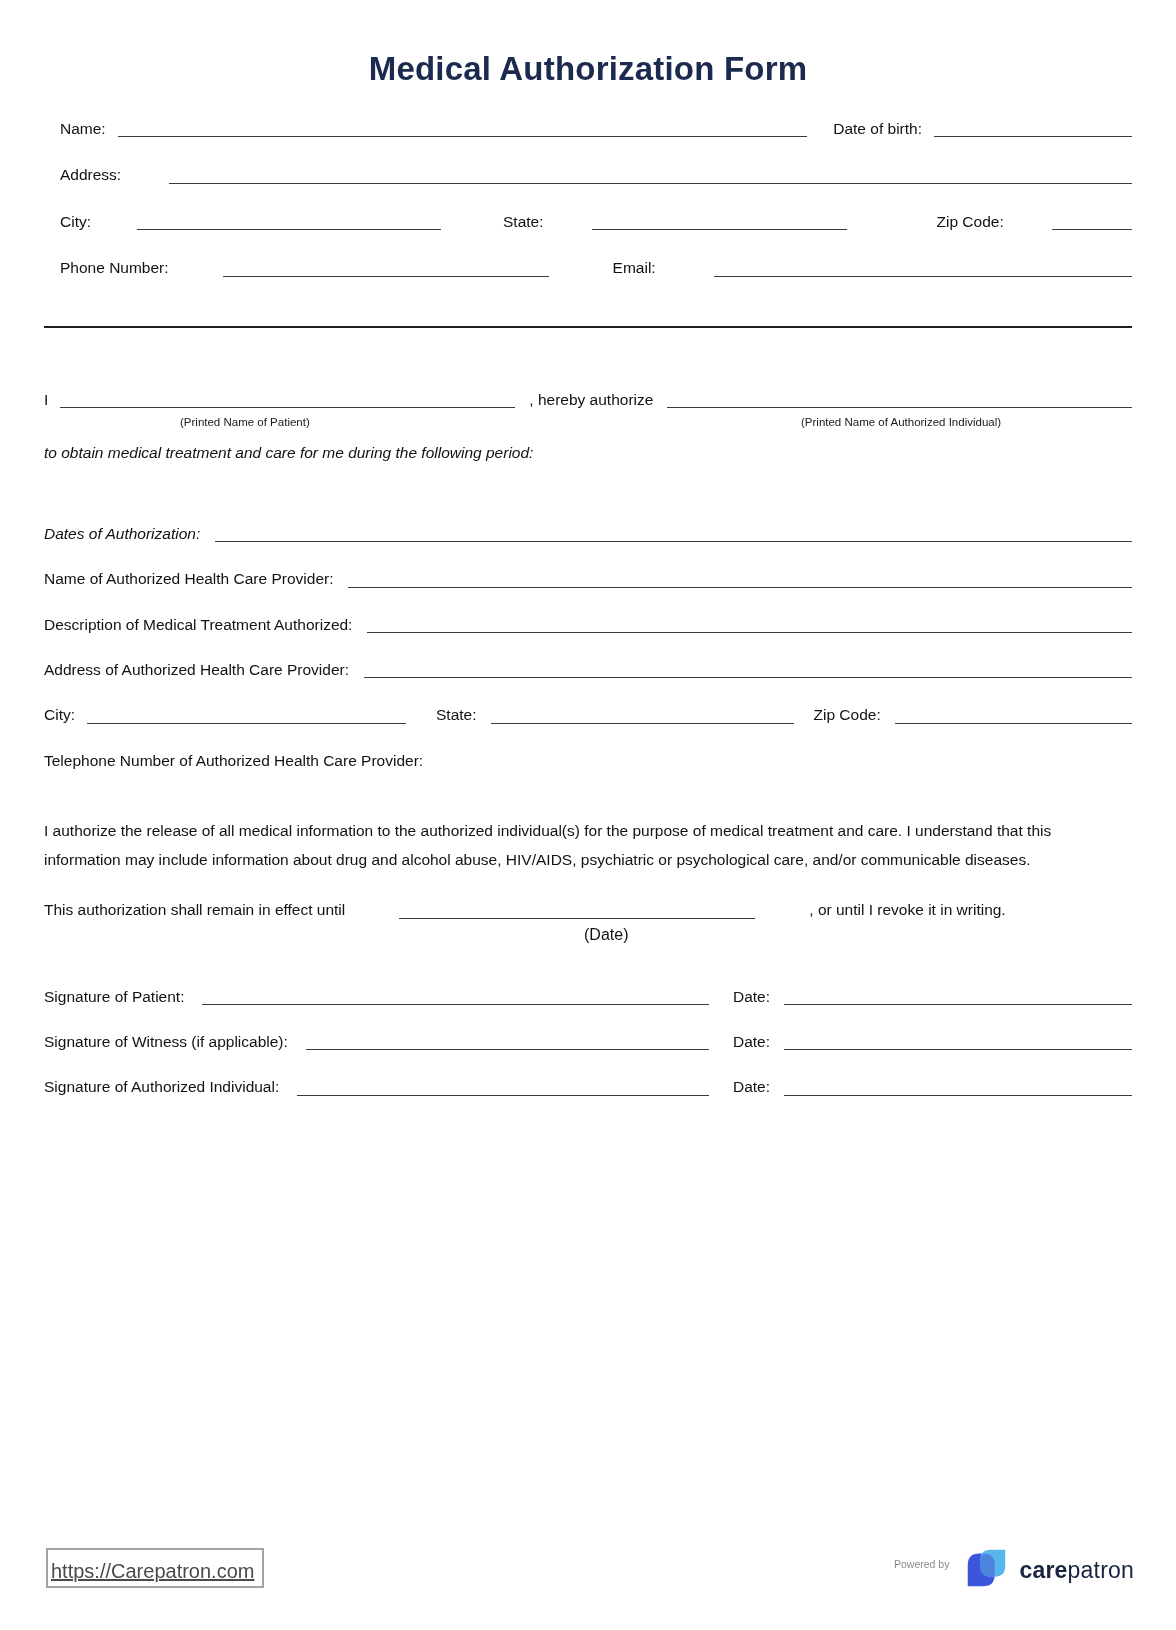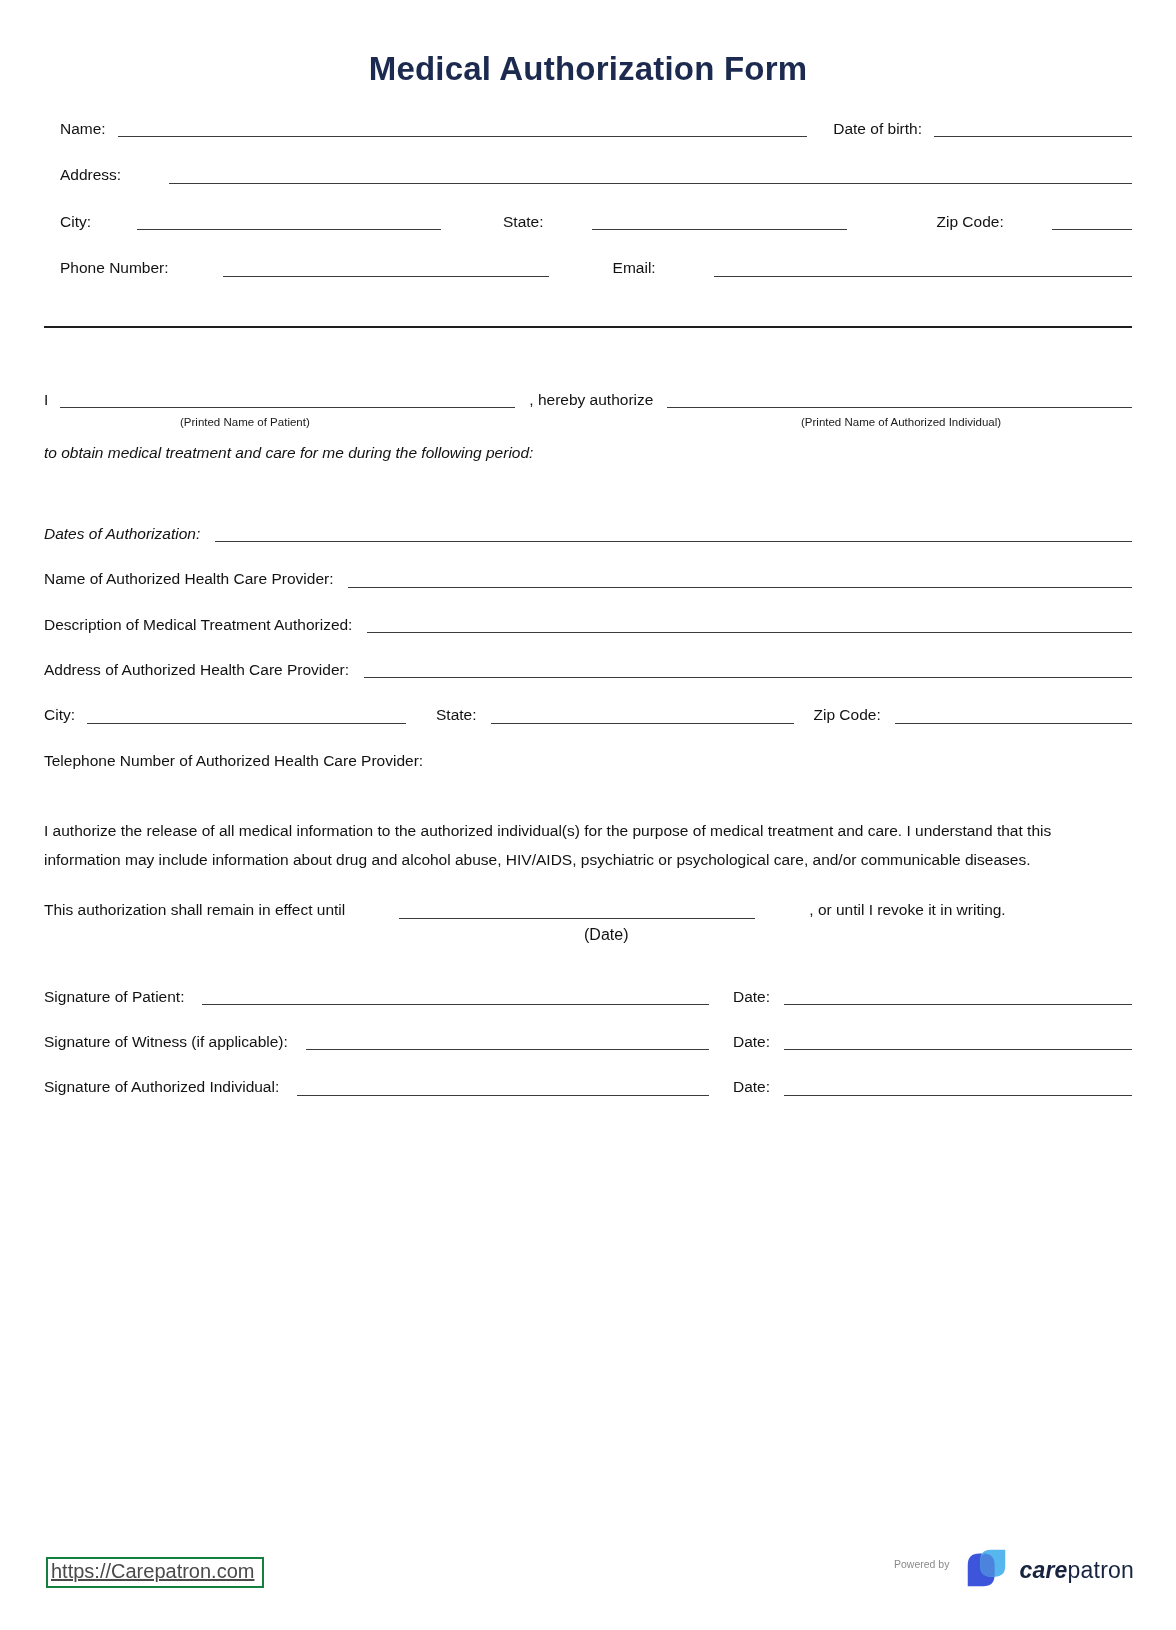--- a/index.html
+++ b/index.html
@@ -69,42 +69,42 @@
   .effect-row { margin-top: 26px; gap: 40px; }
   .date-hint-row { position: relative; height: 15px; margin-top: 6px; font-size: 16px; }
   .date-hint { position: absolute; left: 540px; }
 
   .sig-row1 { margin-top: 46px; }
   .sig-row { margin-top: 26px; }
 
   .footer-link {
     position: absolute;
     left: 46px; bottom: 42px;
-    border: 2px solid #15803d;
-    padding: 1px 8px 3px 3px;
+    border: 2px solid #a3a3a3;
+    padding: 10px 8px 3px 3px;
     font-size: 20px;
     color: #4a4a4a;
     text-decoration: underline;
     cursor: pointer;
   }
   .footer-brand {
     position: absolute;
     right: 42px; bottom: 36px;
     display: flex;
     align-items: center;
   }
   .powered-by {
     font-size: 10.5px;
     color: #8a8a8a;
     margin-right: 12px;
     margin-top: -12px;
   }
   .brand-logo { margin-right: 8px; }
   .brand-text { font-size: 23px; color: #17233f; letter-spacing: 0.2px; }
-  .brand-care { font-weight: bold; font-style: italic; }
+  .brand-care { font-weight: bold; }
   .ml12 { margin-left: 12px; }
   .ml14 { margin-left: 14px; }
   .ml15 { margin-left: 15px; }
   .ml18 { margin-left: 18px; }
   .ml20 { margin-left: 20px; }
   .ml24 { margin-left: 24px; }
   .ml26 { margin-left: 26px; }
   .ml28 { margin-left: 28px; }
   .ml30 { margin-left: 30px; }
   .ml56 { margin-left: 56px; }

